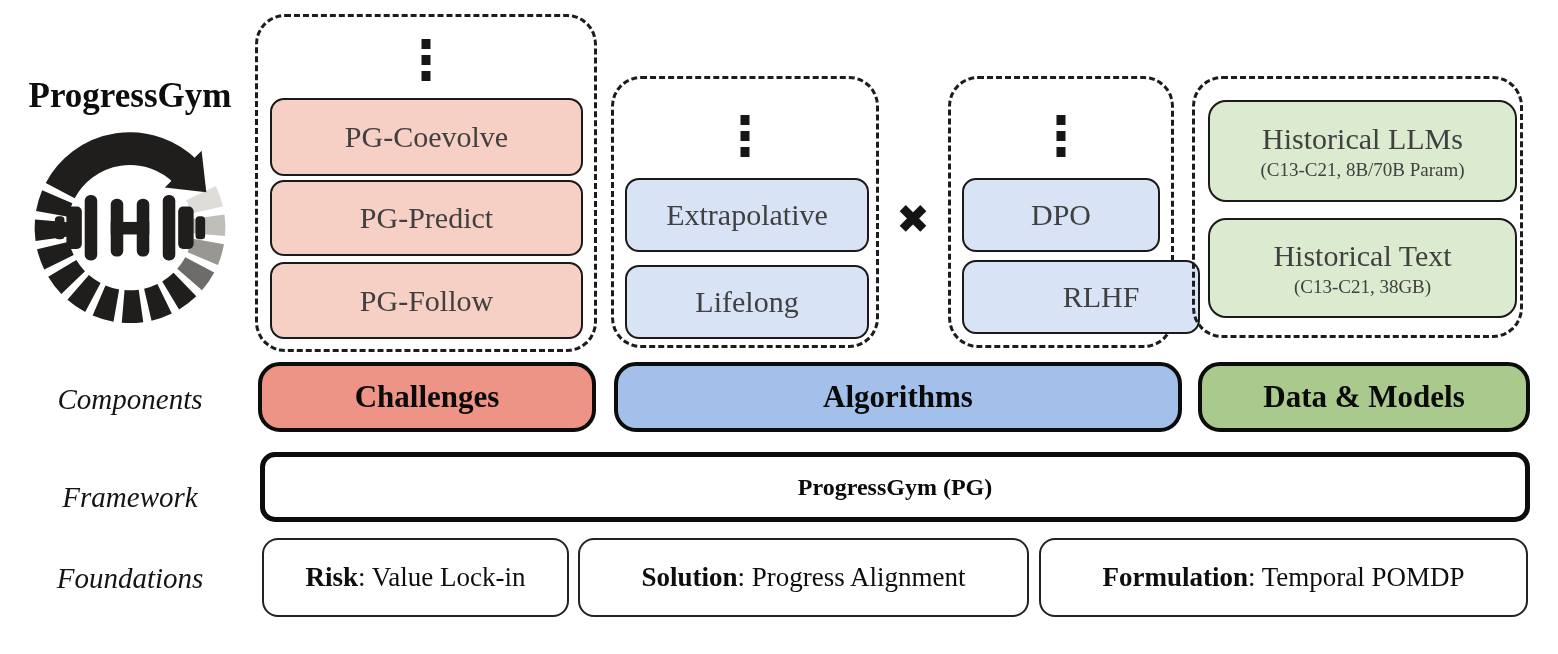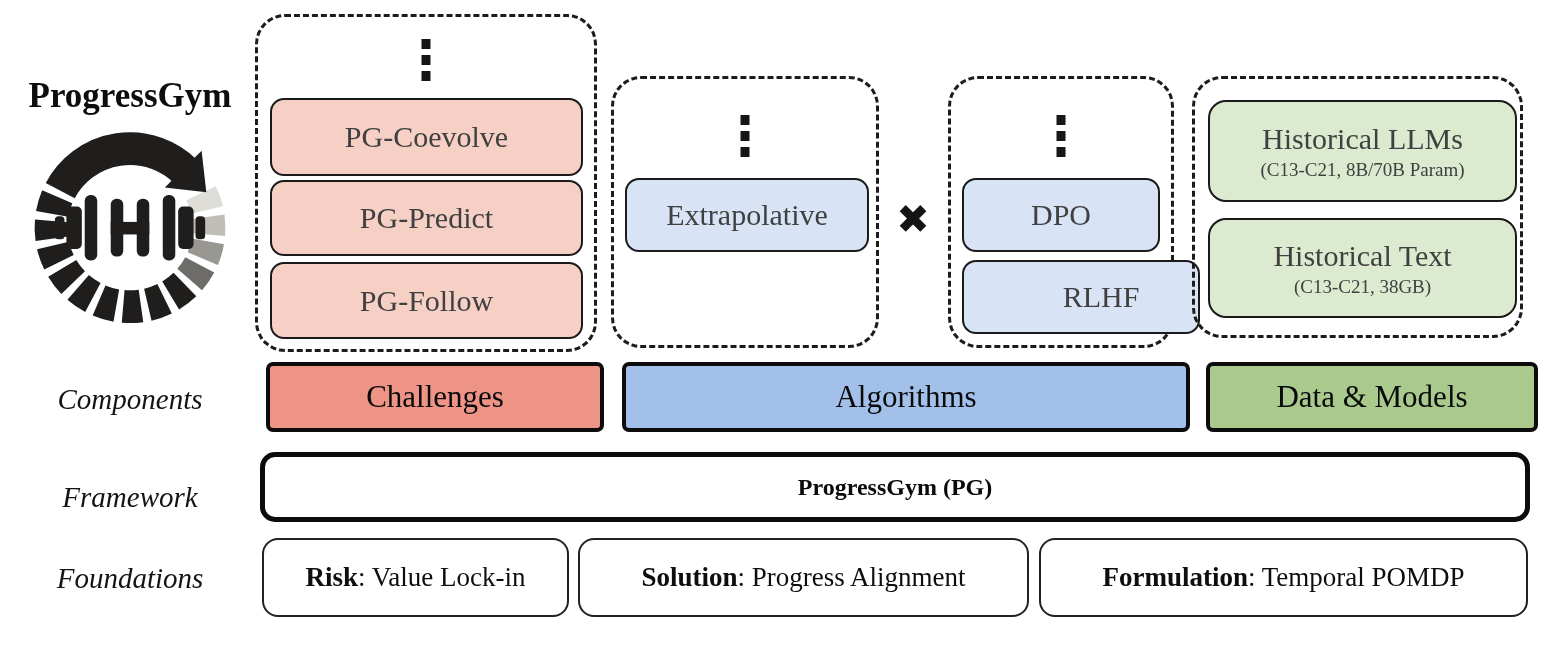--- a/index.html
+++ b/index.html
@@ -33,23 +33,23 @@
   .pill.pink{background:var(--pink-light);}
   .pill.blue{background:var(--blue-light);}
   .pill.green{background:var(--green-light);flex-direction:column;border-radius:18px;}
   .pill .sub{font-size:19px;margin-top:3px;}
   .op{
     position:absolute;display:flex;align-items:center;justify-content:center;
     font-size:40px;font-weight:bold;color:#141414;
     font-family:"DejaVu Sans",sans-serif;
   }
   .component{
-    position:absolute;border:4px solid #0c0c0c;border-radius:7px;
+    position:absolute;border:4px solid #0c0c0c;border-radius:22px;
     display:flex;align-items:center;justify-content:center;
-    font-weight:normal;font-size:31px;color:#0a0a0a;margin-left:8px;
+    font-weight:bold;font-size:31px;color:#0a0a0a;
   }
   .component.red{background:var(--pink-dark);}
   .component.blue{background:var(--blue-dark);}
   .component.green{background:var(--green-dark);}
   .framework-box{
     position:absolute;border:5px solid #0c0c0c;border-radius:15px;background:#fff;
     display:flex;align-items:center;justify-content:center;
     font-weight:bold;font-size:24px;color:#0a0a0a;
   }
   .foundation{
@@ -124,20 +124,23 @@
   <div class="dashed-group" style="left:611px;top:76px;width:262px;height:266px;">
     <div class="vdots" style="top:36px;">
         <i></i>
         <i></i>
         <i></i>
       </div>
   </div>
   <div class="pill blue" style="left:625px;top:178px;width:240px;height:70px;">
       <span>Extrapolative</span>
     </div>
+  <div class="pill blue" style="left:625px;top:265px;width:240px;height:70px;">
+      <span>Lifelong</span>
+    </div>
 
   <div class="op" style="left:893px;top:196px;width:40px;height:46px;">✖</div>
 
   <div class="dashed-group" style="left:948px;top:76px;width:220px;height:266px;">
     <div class="vdots" style="top:36px;">
         <i></i>
         <i></i>
         <i></i>
       </div>
   </div>

